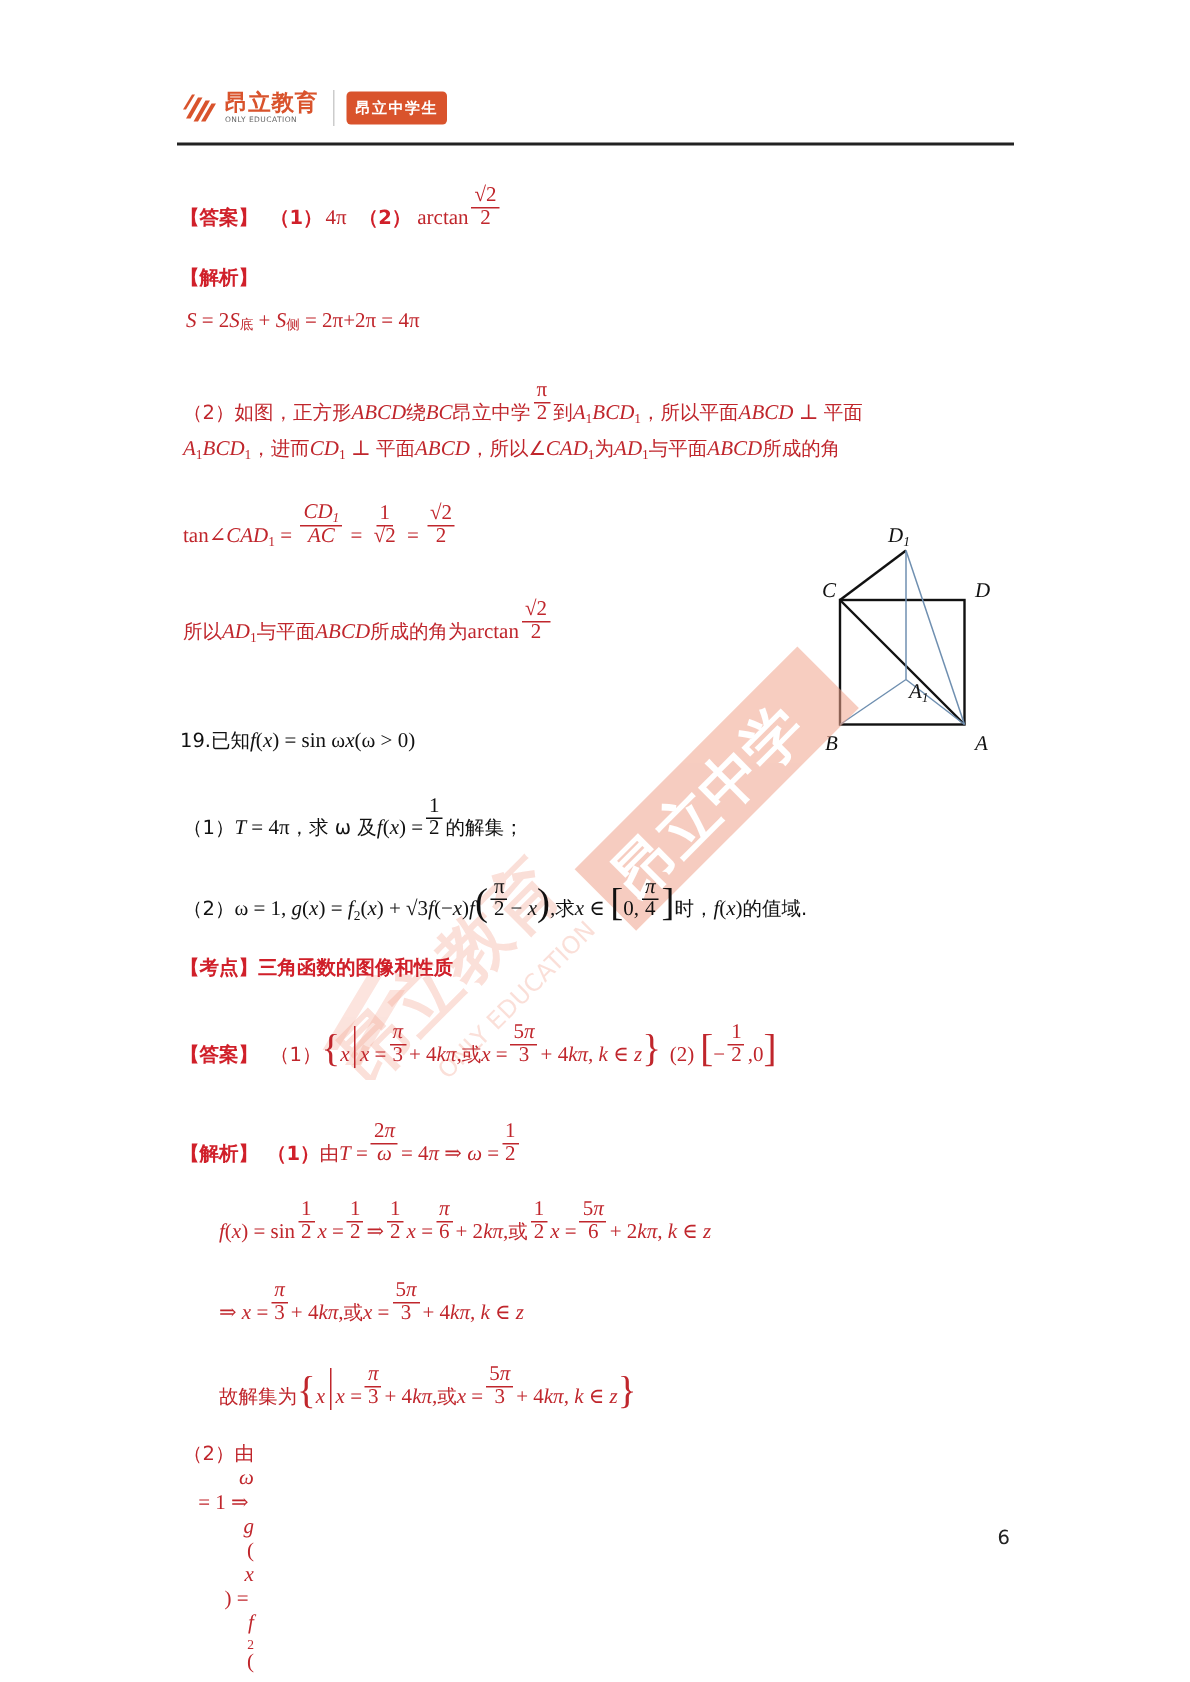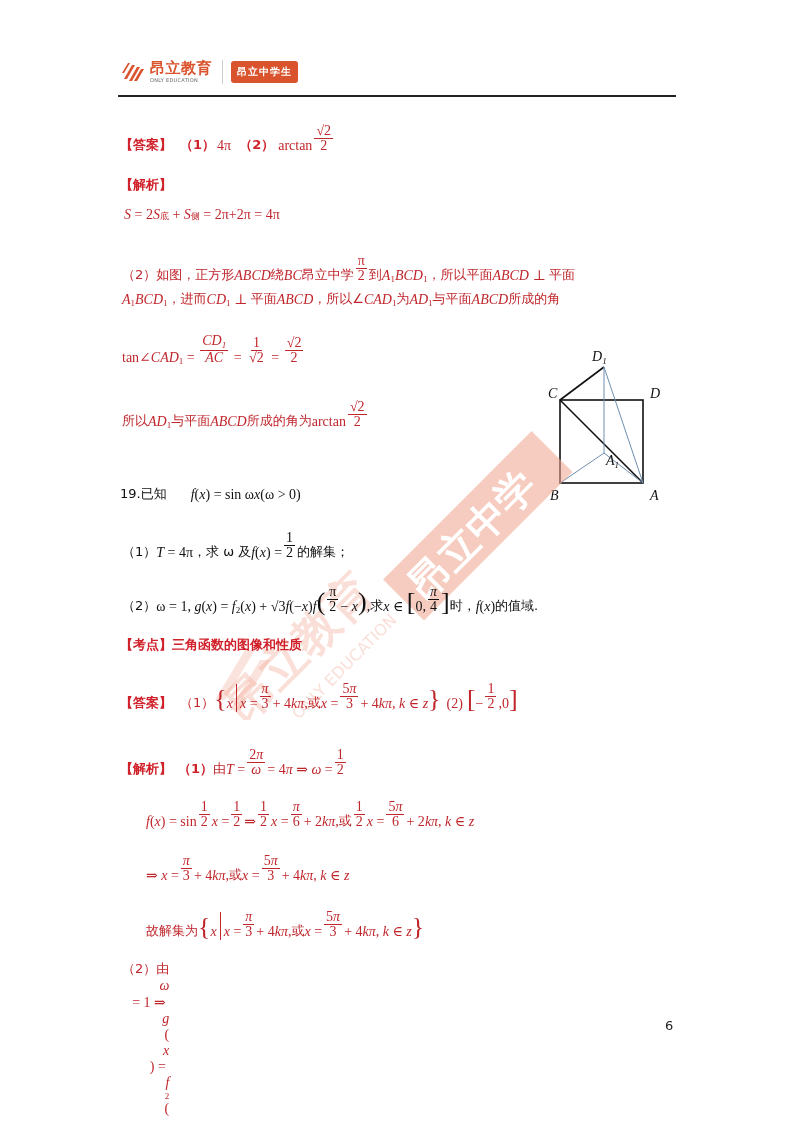--- a/index.html
+++ b/index.html
@@ -148,21 +148,21 @@
       </g>
       <g opacity="0.3" fill="#f3a592">
         <path d="M40 280 L70 230 L80 230 L50 280 Z"></path>
         <path d="M55 290 L85 240 L95 240 L65 290 Z"></path>
       </g>
     </svg>
   </div>
 
   <div class="line" style="left:120px; top:481px; height:22px;">
     <span class="cjk">19.已知</span>
-    <span style="margin-left:24px;"><span class="m">f</span>(<span class="m">x</span>)&nbsp;=&nbsp;sin&nbsp;ω<span class="m">x</span>(ω&nbsp;&gt;&nbsp;0)</span>
+    <span style="margin-left:0;"><span class="m">f</span>(<span class="m">x</span>)&nbsp;=&nbsp;sin&nbsp;ω<span class="m">x</span>(ω&nbsp;&gt;&nbsp;0)</span>
   </div>
 
   <div class="line" style="left:122px; top:523px; height:38px;">
     <span class="cjk">（1）</span><span class="m">T</span>&nbsp;=&nbsp;4π<span class="cjk">，求 ω 及 </span><span class="m">f</span>(<span class="m">x</span>)&nbsp;=
     <span class="frac">
         <span class="num">1</span>
         <span class="den">2</span>
       </span><span class="cjk">的解集；</span>
   </div>
 

